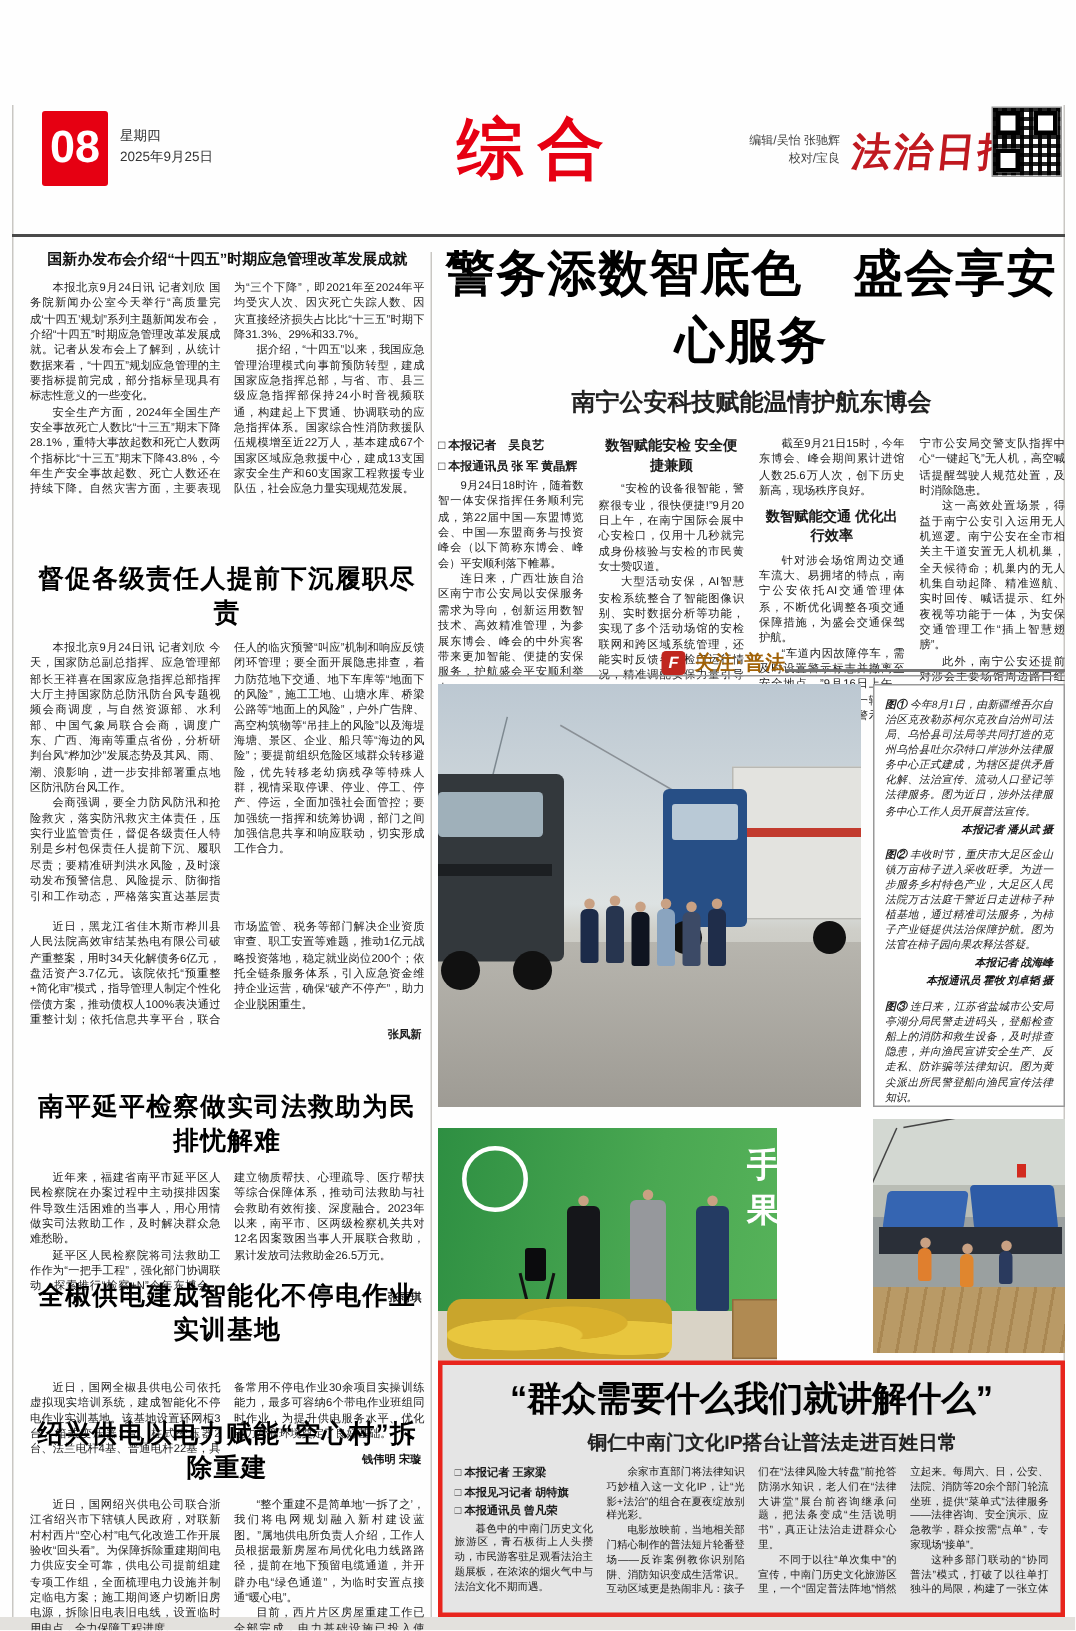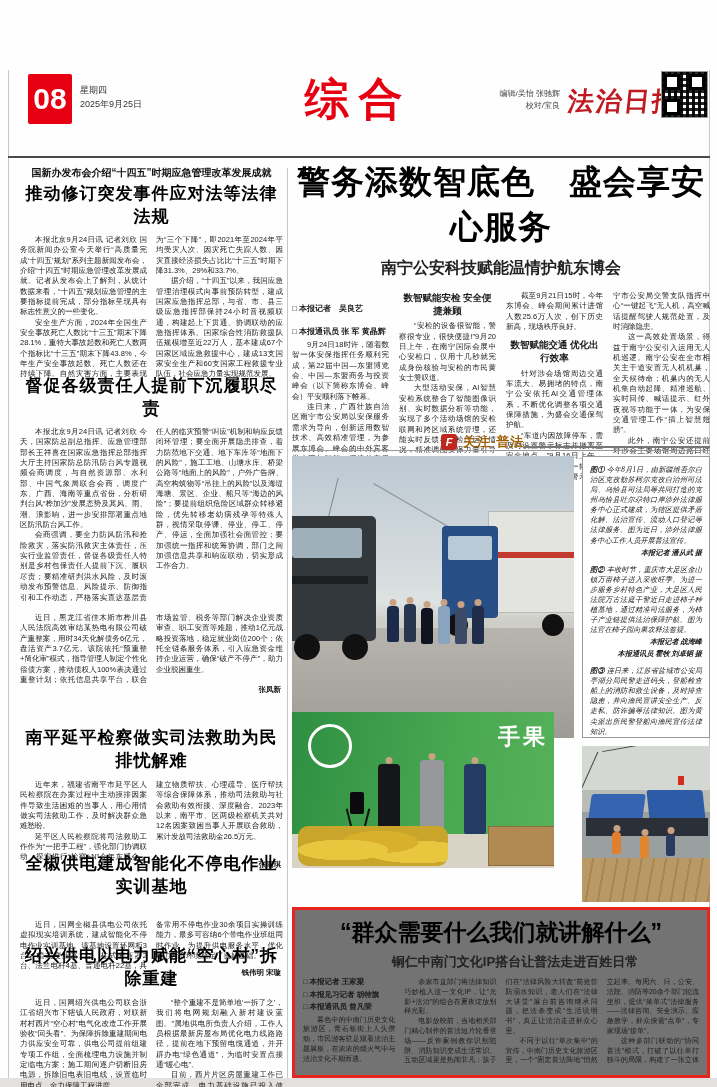--- a/index.html
+++ b/index.html
@@ -27,36 +27,36 @@
          text-align:justify;overflow:hidden;position:relative;}
   .bp{text-indent:2em;margin:0;}
   .artwrap{position:absolute;left:20px;width:263px;}
   .bylineabs{position:absolute;right:2px;bottom:0;background:#fefefe;padding-left:8px;
              font-size:7.5px;font-weight:bold;}
   
   .mainhl{font-size:33px;font-weight:900;text-align:center;color:#000;letter-spacing:1px;}
   .mainsub{font-size:16px;font-weight:bold;text-align:center;color:#222;margin-top:8px;}
   .mbody{column-count:4;column-gap:10px;column-fill:auto;font-size:7.5px;line-height:1.38;
          text-align:justify;overflow:hidden;height:198px;}
-  .byl{font-size:8px;font-weight:bold;margin:12px 0 3px;}
+  .byl{font-size:8px;font-weight:bold;margin:0 0 3px;font-family:Liberation Serif, serif;}
   .subhead{font-size:9.5px;font-weight:bold;text-align:center;margin:6px 0 4px;}
   
   .badge{display:flex;align-items:center;gap:6px;}
   .badge .cube{width:16px;height:16px;background:#c0271f;color:#fff;border-radius:3px;
                font-weight:900;font-size:11px;font-style:italic;display:flex;align-items:center;justify-content:center;}
   .badge .blabel{font-size:13px;font-weight:bold;color:#a16207;letter-spacing:1px;}
   .hrule{background:#777;height:2px;}
   .photo{overflow:hidden;background:#888;}
   .cappanel{border:1px solid #999;background:#fff;padding:8px 7px;overflow:hidden;
             font-family:"Liberation Serif","DejaVu Serif",serif;}
   .cap{font-style:italic;font-size:7.2px;line-height:1.4;text-align:justify;margin:0;}
   .capby{font-style:italic;font-size:7.2px;font-weight:bold;text-align:right;margin:2px 0 0;}
   .capgap{height:7px;}
   
-  .feature{border:3px solid #e8251d;background:#737373;box-sizing:border-box;}
+  .feature{border:3px solid #e8251d;background:#e5e5e5;box-sizing:border-box;}
   .fhl{font-size:23px;font-weight:900;text-align:center;color:#000;margin-top:7px;}
   .fsub{font-size:13px;font-weight:bold;text-align:center;color:#222;margin-top:5px;padding-left:28px;}
   .fbody{column-count:4;column-gap:9px;column-fill:auto;font-size:7px;line-height:1.4;
          text-align:justify;overflow:hidden;height:97px;margin:6px 8px 0;}
   .fbyl{font-size:7.5px;font-weight:bold;margin:0 0 2px;}
   
   .person{position:absolute;border-radius:4px 4px 2px 2px;}
   .person:before{content:'';position:absolute;top:-7px;left:50%;transform:translateX(-50%);
                  width:7px;height:7px;border-radius:50%;background:#c9a183;}
   .footband{background:#e3e1dd;}
@@ -85,21 +85,20 @@
     <i style="left:2px;top:2px"></i>
     <i style="right:2px;top:2px"></i>
     <i style="left:2px;bottom:2px"></i>
   </div>
   <div class="abs headrule" style="left:8px;top:156px;width:702px"></div>
 
   <div class="abs vline" style="left:287px;top:168px;height:910px"></div>
 
   <section class="artwrap" style="top:166px">
     <div class="kicker">国新办发布会介绍“十四五”时期应急管理改革发展成就</div>
-    <h2 class="hl-left">推动修订突发事件应对法等法律法规</h2>
     <div class="lbody" style="height:148px;margin-top:7px">
       <p class="bp">本报北京9月24日讯 记者刘欣 国务院新闻办公室今天举行“高质量完成‘十四五’规划”系列主题新闻发布会，介绍“十四五”时期应急管理改革发展成就。记者从发布会上了解到，从统计数据来看，“十四五”规划应急管理的主要指标提前完成，部分指标呈现具有标志性意义的一些变化。</p>
       <p class="bp">安全生产方面，2024年全国生产安全事故死亡人数比“十三五”期末下降28.1%，重特大事故起数和死亡人数两个指标比“十三五”期末下降43.8%，今年生产安全事故起数、死亡人数还在持续下降。自然灾害方面，主要表现为“三个下降”，即2021年至2024年平均受灾人次、因灾死亡失踪人数、因灾直接经济损失占比比“十三五”时期下降31.3%、29%和33.7%。</p>
       <p class="bp">据介绍，“十四五”以来，我国应急管理治理模式向事前预防转型，建成国家应急指挥总部，与省、市、县三级应急指挥部保持24小时音视频联通，构建起上下贯通、协调联动的应急指挥体系。国家综合性消防救援队伍规模增至近22万人，基本建成67个国家区域应急救援中心，建成13支国家安全生产和60支国家工程救援专业队伍，社会应急力量实现规范发展。</p>
 
     </div>
   </section>
 
   <section class="artwrap" style="top:372px">
     <h2 class="hl-left">督促各级责任人提前下沉履职尽责</h2>
@@ -200,21 +199,21 @@
     <div class="capby">本报记者 潘从武 摄</div>
     <div class="capgap"></div>
     <p class="cap"><b>图② </b><span>丰收时节，重庆市大足区金山镇万亩柿子进入采收旺季。为进一步服务乡村特色产业，大足区人民法院万古法庭干警近日走进柿子种植基地，通过精准司法服务，为柿子产业链提供法治保障护航。图为法官在柿子园向果农释法答疑。</span></p>
     <div class="capby">本报记者 战海峰</div>
     <div class="capby">本报通讯员 霍牧 刘卓韬 摄</div>
     <div class="capgap"></div>
     <p class="cap"><b>图③ </b><span>连日来，江苏省盐城市公安局亭湖分局民警走进码头，登船检查船上的消防和救生设备，及时排查隐患，并向渔民宣讲安全生产、反走私、防诈骗等法律知识。图为黄尖派出所民警登船向渔民宣传法律知识。</span></p>
 
   </div>
 
-  <div class="abs photo" style="left:292px;top:712px;width:262px;height:156px">
+  <div class="abs photo" style="left:292px;top:752px;width:226px;height:156px">
     <div class="abs" style="left:0;top:0;right:0;bottom:0;background:linear-gradient(100deg,#2e8f42,#4aa852 60%,#57b35a)"></div>
     <div class="abs" style="left:16px;top:12px;width:38px;height:38px;border:3px solid #fff;border-radius:50%"></div>
     <div class="abs" style="left:206px;top:10px;color:#fff;font-weight:900;font-size:22px;letter-spacing:3px">手果</div>
     <div class="person" style="left:86px;top:52px;width:22px;height:70px;background:#15161a"></div>
     <div class="person" style="left:128px;top:48px;width:24px;height:74px;background:#96989c"></div>
     <div class="person" style="left:172px;top:52px;width:22px;height:70px;background:#243b63"></div>
     <div class="abs" style="left:70px;top:96px;width:2px;height:52px;background:#111;transform:rotate(14deg)"></div>
     <div class="abs" style="left:60px;top:96px;width:2px;height:52px;background:#111;transform:rotate(-14deg)"></div>
     <div class="abs" style="left:58px;top:80px;width:14px;height:22px;background:#0b0b0d;border-radius:2px"></div>
     <div class="abs" style="left:0;bottom:0;width:282px;height:34px;background:#d9d3c6"></div>

